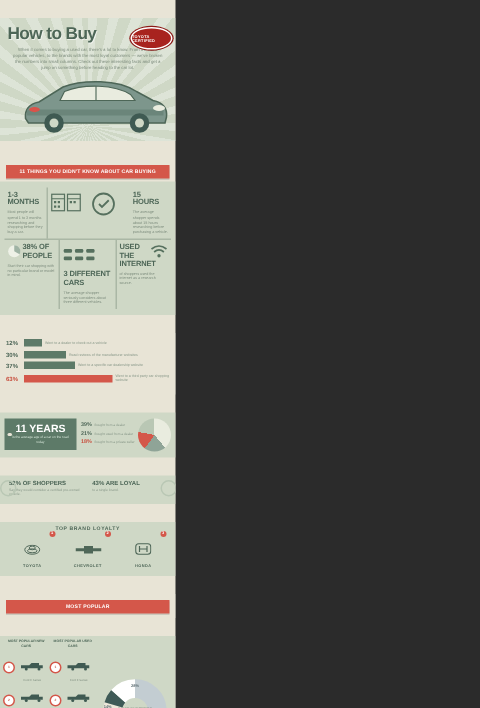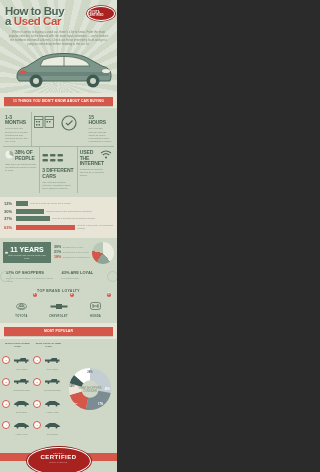--- a/index.html
+++ b/index.html
@@ -1,19 +1,19 @@
 <!DOCTYPE html>
 <html><head>
 <meta charset="utf-8">
 <style>
   html,body{margin:0;padding:0;background:#2b2b2b;}
   body{font-family:"Liberation Sans",sans-serif;}
   #page{width:117px;height:472px;position:relative;overflow:hidden;background:#e8e4d6;}
 
-  .sec{position:relative;width:100%;box-sizing:border-box;}
+  .sec{position:relative;width:100%;box-sizing:border-box;margin-top:12px;}
 
   
   .hero{background:#cfd8c6;padding:6px 5px 0;overflow:hidden;position:relative;}
   .rays{position:absolute;inset:0;
     background:repeating-conic-gradient(from 0deg at 50% 88%,
       rgba(255,255,255,.30) 0deg 5deg, rgba(255,255,255,0) 5deg 11deg);}
   .hero-in{position:relative;z-index:2;}
   .t1{font-size:11.5px;font-weight:bold;color:#4d6657;letter-spacing:-.4px;
       line-height:10px;text-shadow:.5px .5px 0 rgba(255,255,255,.6);}
   .t2{font-size:11.5px;font-weight:bold;letter-spacing:-.4px;line-height:11px;
@@ -117,21 +117,20 @@
 
 <div id="page">
 
   <div class="sec hero">
     <div class="rays"></div>
     <div class="badge-tl">
       <span>TOYOTA CERTIFIED</span>
     </div>
     <div class="hero-in">
       <div class="t1">How to Buy</div>
-      <div class="t2"><span>a </span><b>Used Car</b></div>
       <div class="lede">When it comes to buying a used car, there's a lot to know. From the most popular vehicles, to the brands with the most loyal customers — we've broken the numbers into small columns. Check out these interesting facts and get a jump on something before heading to the car lot.</div>
     </div>
     <div class="carwrap">
       <svg class="car" viewBox="0 0 206 80">
         <path d="M10 58 Q8 40 28 36 L60 16 Q80 8 110 9 Q140 10 158 22 L180 34 Q200 38 198 56 L196 64 L14 64 Z" fill="#7d968c" stroke="#4d6657" stroke-width="2"></path>
         <path d="M62 22 Q82 14 108 15 Q134 16 150 26 L156 34 L56 34 Z" fill="#e9ecdf" stroke="#4d6657" stroke-width="1.5"></path>
         <line x1="104" y1="15" x2="104" y2="34" stroke="#4d6657" stroke-width="1.5"></line>
         <rect x="12" y="46" width="182" height="8" fill="#6b857a"></rect>
         <circle cx="48" cy="64" r="13" fill="#3f5a52"></circle>
           <circle cx="48" cy="64" r="6" fill="#cfd8c6"></circle>

